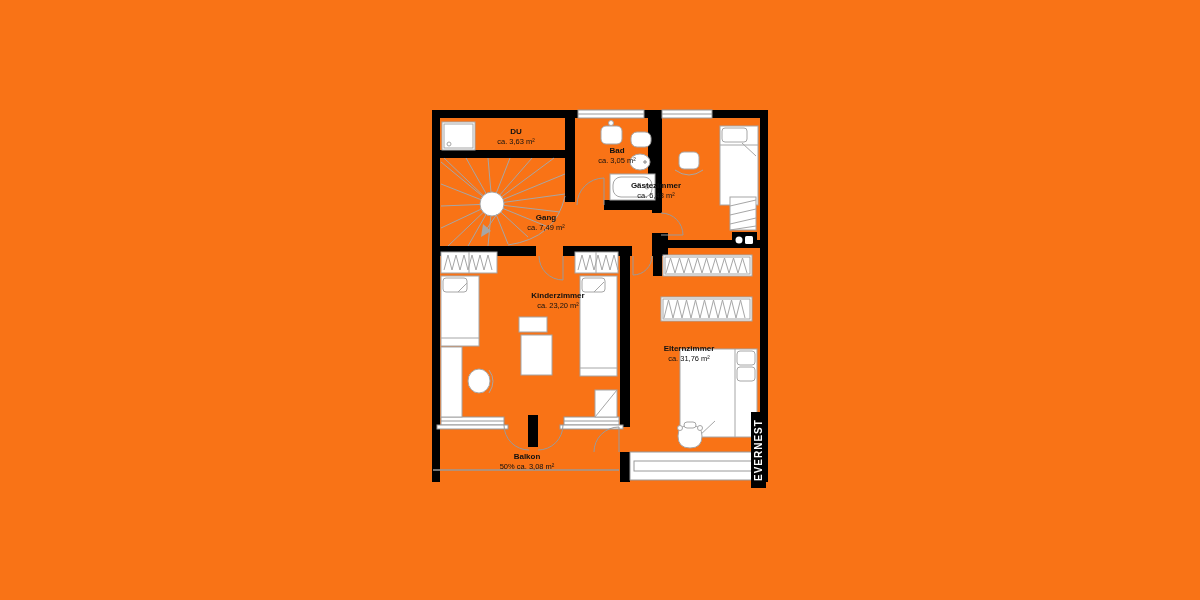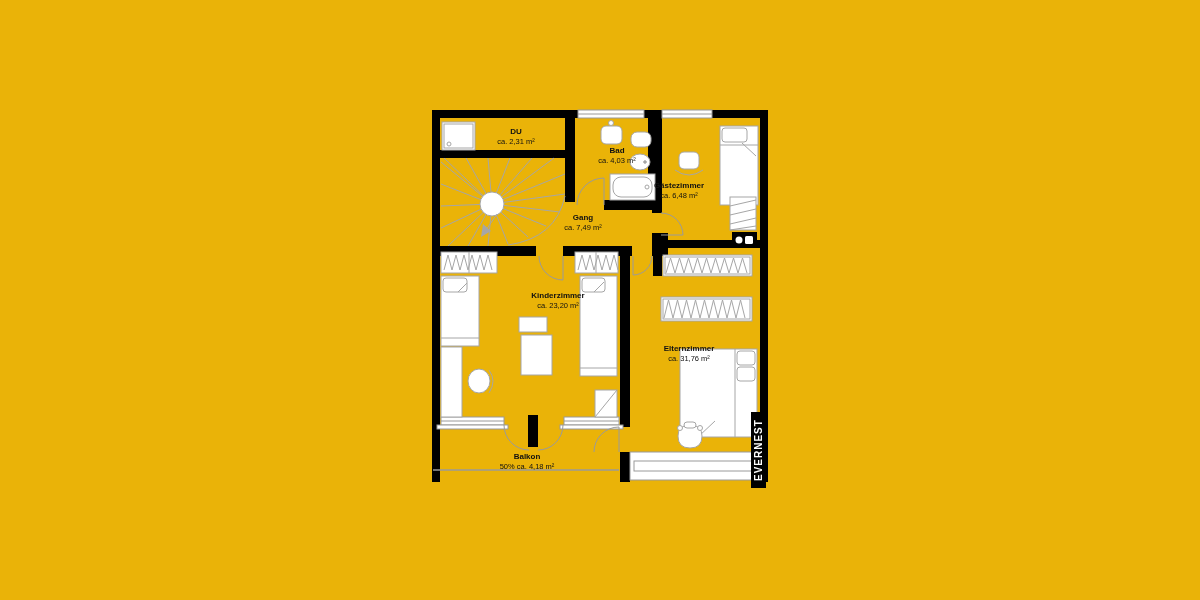--- a/index.html
+++ b/index.html
@@ -1,16 +1,16 @@
 <!DOCTYPE html>
 <html><head>
 <meta charset="utf-8">
 <style>
   html,body{margin:0;padding:0;background:#fff;}
-  .stage{position:relative;width:1200px;height:600px;background:#eab308;overflow:hidden;
+  .stage{position:relative;width:1200px;height:600px;background:#f97316;overflow:hidden;
          font-family:"Liberation Sans",sans-serif;}
   .stage svg{position:absolute;left:0;top:0;}
   .room-label{position:absolute;transform:translateX(-50%);text-align:center;
               white-space:nowrap;color:#111;}
   .room-name{font-size:8px;font-weight:bold;line-height:10px;}
   .room-area{font-size:7.5px;line-height:10px;}
   .watermark{position:absolute;left:751px;top:412px;width:15px;height:76px;
              background:#000;color:#fff;writing-mode:vertical-rl;transform:rotate(180deg);
              font-size:10px;font-weight:bold;letter-spacing:1px;
              display:flex;align-items:center;justify-content:center;}
@@ -237,48 +237,48 @@
         <path d="M678,436 Q678,425 690,425 Q702,425 702,436 Q702,448 690,448 Q678,448 678,436 Z"></path>
         <circle cx="680" cy="428" r="2.5"></circle>
         <circle cx="700" cy="428" r="2.5"></circle>
         <rect x="684" y="422" width="12" height="6" rx="3"></rect>
       </g>
     </g>
   </svg>
 
   <div class="room-label" style="left:516px;top:127px">
     <div class="room-name">DU</div>
-    <div class="room-area">ca. 2,31 m²</div>
+    <div class="room-area">ca. 3,63 m²</div>
   </div>
 
   <div class="room-label" style="left:617px;top:146px">
     <div class="room-name">Bad</div>
-    <div class="room-area">ca. 4,03 m²</div>
-  </div>
-
-  <div class="room-label" style="left:679px;top:181px">
+    <div class="room-area">ca. 3,05 m²</div>
+  </div>
+
+  <div class="room-label" style="left:656px;top:181px">
     <div class="room-name">Gästezimmer</div>
     <div class="room-area">ca. 6,48 m²</div>
   </div>
 
-  <div class="room-label" style="left:583px;top:213px">
+  <div class="room-label" style="left:546px;top:213px">
     <div class="room-name">Gang</div>
     <div class="room-area">ca. 7,49 m²</div>
   </div>
 
   <div class="room-label" style="left:558px;top:291px">
     <div class="room-name">Kinderzimmer</div>
     <div class="room-area">ca. 23,20 m²</div>
   </div>
 
   <div class="room-label" style="left:689px;top:344px">
     <div class="room-name">Elternzimmer</div>
     <div class="room-area">ca. 31,76 m²</div>
   </div>
 
   <div class="room-label" style="left:527px;top:452px">
     <div class="room-name">Balkon</div>
-    <div class="room-area">50% ca. 4,18 m²</div>
+    <div class="room-area">50% ca. 3,08 m²</div>
   </div>
 
   <div class="watermark">EVERNEST</div>
 
 </div>
 
 </body></html>

